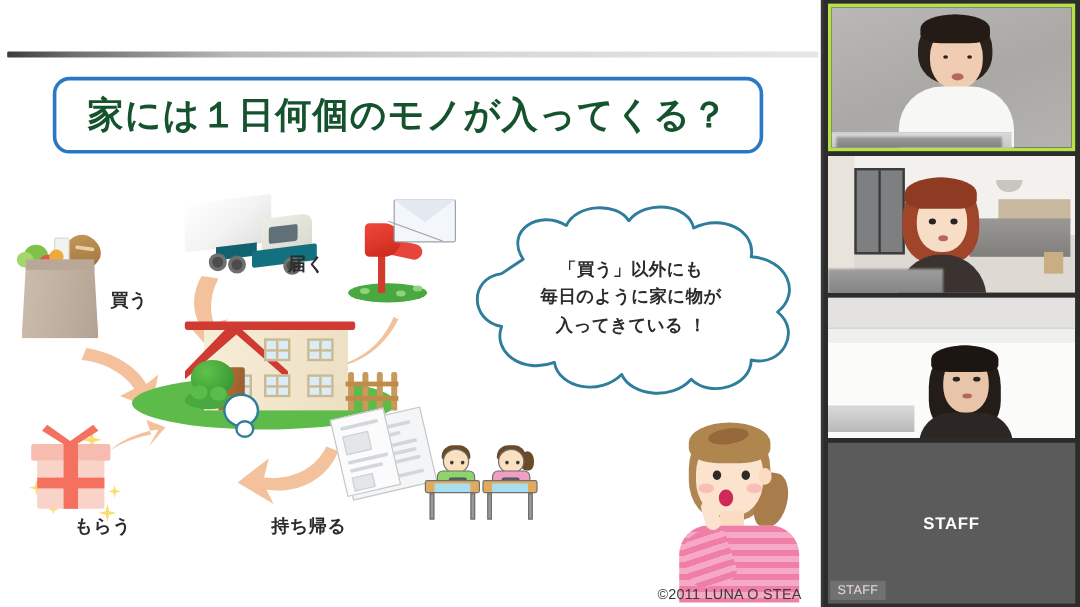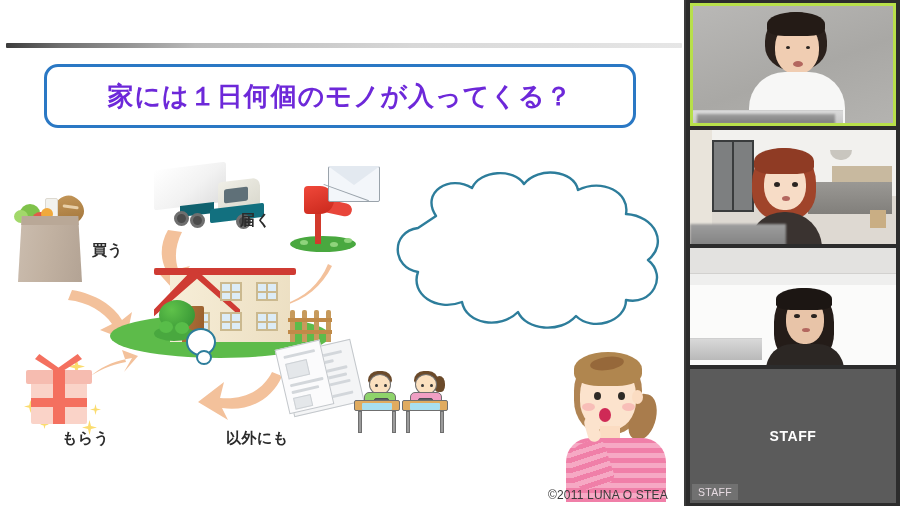--- a/index.html
+++ b/index.html
@@ -31,21 +31,21 @@
     border-radius: 1px;
   }
 
   
   .q-box {
     position: absolute; left: 44px; top: 64px; width: 592px; height: 64px;
     border: 3px solid #2a78c4; border-radius: 14px; background: #fff;
     display: flex; align-items: center; justify-content: center;
   }
   .q-box .q-text {
-    font-size: 26px; font-weight: bold; color: #6d28d9; letter-spacing: 1px;
+    font-size: 30px; font-weight: bold; color: #14532d; letter-spacing: 1px;
     white-space: nowrap;
     font-family: Liberation Mono, monospace;
   }
 
   
   .diagram { position: absolute; left: 0; top: 132px; width: 686px; height: 374px; }
 
   .lbl {
     position: absolute; font-size: 15px; font-weight: bold; color: #2b2b2b;
     white-space: nowrap; letter-spacing: .5px;
@@ -436,21 +436,21 @@
           <div class="np-l" style="left:6px;top:50px;width:56px"></div>
         </div>
         <div class="np-front">
           <div class="np-l" style="left:6px;top:7px;width:32px"></div>
           <div class="np-box" style="left:6px;top:15px;width:22px;height:16px"></div>
           <div class="np-l" style="left:6px;top:36px;width:34px"></div>
           <div class="np-l" style="left:6px;top:43px;width:28px"></div>
           <div class="np-box" style="left:6px;top:50px;width:18px;height:12px"></div>
         </div>
       </div>
-      <div class="lbl lbl-mochi">以外にも</div>
+      <div class="lbl lbl-mochi">持ち帰る</div>
 
       <div class="kids">
         <div class="kid k1">
           <div class="k-hair"></div>
           <div class="k-head"></div>
           <div class="k-eye" style="left:15px;top:14px"></div>
           <div class="k-eye" style="left:24px;top:14px"></div>
           <div class="k-body"></div>
         </div>
         <div class="kid k2">
@@ -488,20 +488,23 @@
                    C222 8 250 22 246 44
                    C276 46 288 74 268 90
                    C288 106 272 136 246 130
                    C246 152 212 162 196 146
                    C180 164 146 160 138 142
                    C120 160 86 154 82 132
                    C56 142 30 124 38 102
                    C12 98 10 62 38 58 Z" fill="#ffffff" stroke="#2d7d9b" stroke-width="2.4" stroke-linejoin="round"></path>
         </svg>
         <div class="cloud-text">
+          <div>「買う」以外にも</div>
+          <div>毎日のように家に物が</div>
+          <div>入ってきている ！</div>
         </div>
       </div>
       <div class="bub bub1"></div>
       <div class="bub bub2"></div>
 
       <div class="woman">
         <div class="wm-hair-back"></div>
         <div class="wm-pony"></div>
         <div class="wm-face"></div>
         <div class="wm-ear"></div>

